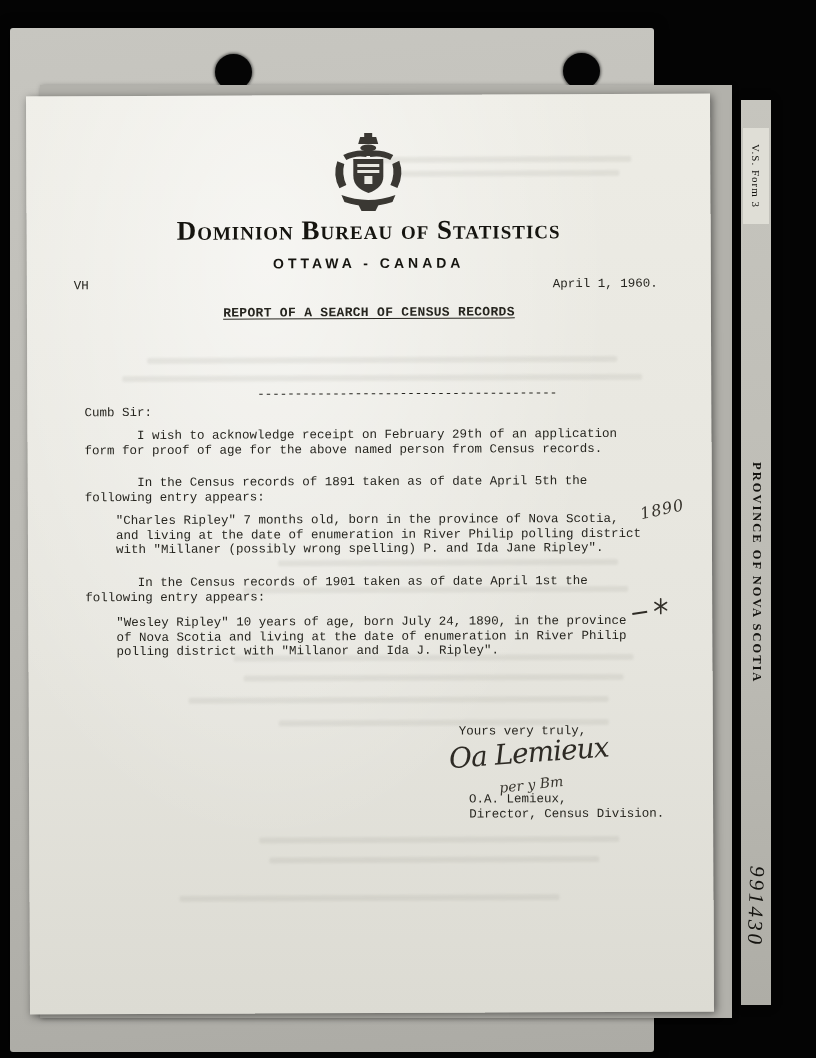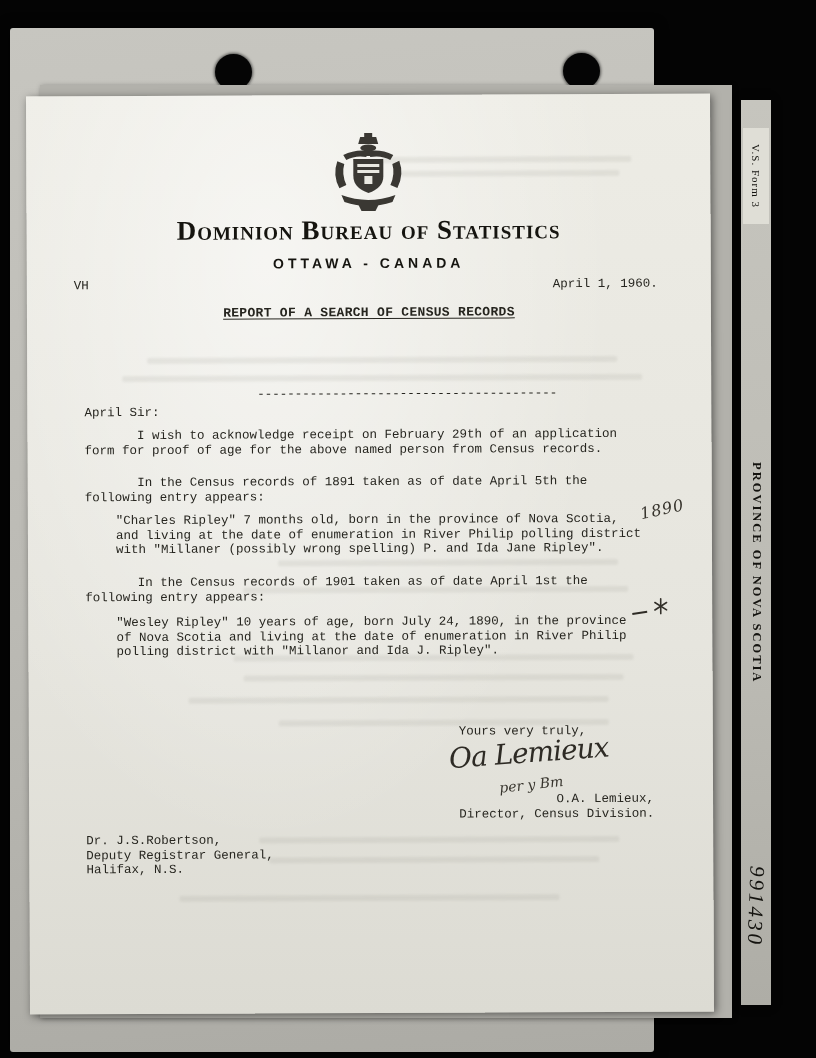--- a/index.html
+++ b/index.html
@@ -55,21 +55,21 @@
               text-decoration:underline; text-underline-offset:2px; letter-spacing:.3px; }
   .re       { left:230px; top:249px; }
   .re-u     { left:230px; top:292px; }
   .sal      { left:57px;  top:310px; }
   .p1       { left:57px;  top:333px; }
   .p2       { left:57px;  top:380px; }
   .q1       { left:88px;  top:418px; }
   .p3       { left:57px;  top:480px; }
   .q2       { left:88px;  top:520px; }
   .closing  { left:430px; top:630px; }
-  .signer   { left:430px; top:698px;text-align:right; }
+  .signer   { left:440px; top:698px; }
   .recipient{ left:57px;  top:738px; }
 
   .u { text-underline-offset:2px; }
 
   .hand { position:absolute; font-family:"DejaVu Serif", serif; font-style:italic; color:#36332c; }
   .anno-1890 { left:612px; top:406px; font-size:16px; transform:rotate(-12deg); letter-spacing:1px; }
   .sig       { left:420px; top:642px; font-size:28px; transform:rotate(-4deg);
                letter-spacing:-1px; color:#2e2b25; white-space:pre; }
   .sig-per   { left:470px; top:682px; font-size:14px; transform:rotate(-6deg); white-space:pre; }
 
@@ -144,21 +144,21 @@
           </g>
         </svg>
       </div>
       <div class="org">Dominion Bureau of Statistics</div>
       <div class="loc">OTTAWA - CANADA</div>
 
       <div class="mono ref">VH</div>
       <div class="mono date">April 1, 1960.</div>
       <div class="mono title">REPORT OF A SEARCH OF CENSUS RECORDS</div>
       <div class="mono re-u">----------------------------------------</div>
-      <div class="mono sal">April Sir:</div>
+      <div class="mono sal">Cumb Sir:</div>
       <div class="mono p1">       I wish to acknowledge receipt on February 29th of an application
 form for proof of age for the above named person from Census records.</div>
       <div class="mono p2">       In the Census records of 1891 taken as of date April 5th the
 following entry appears:</div>
       <div class="mono q1">"Charles Ripley" 7 months old, born in the province of Nova Scotia,
 and living at the date of enumeration in River Philip polling district
 with "Millaner (possibly wrong spelling) P. and Ida Jane Ripley".</div>
       <div class="hand anno-1890">1890</div>
       <div class="mono p3">       In the Census records of 1901 taken as of date April 1st the
 following entry appears:</div>
@@ -176,23 +176,20 @@
             <line x1="13.5" y1="4.5" x2="2.5" y2="11.5"></line>
           </g>
         </svg>
       </div>
 
       <div class="mono closing">Yours very truly,</div>
       <div class="hand sig">Oa Lemieux</div>
       <div class="hand sig-per">per y Bm</div>
       <div class="mono signer">O.A. Lemieux,
 Director, Census Division.</div>
-      <div class="mono recipient">Dr. J.S.Robertson,
-Deputy Registrar General,
-Halifax, N.S.</div>
 
     </div>
   </div>
 
   <div class="strip">
     <div class="vs-tab">
       <span class="vtext vs-text">V.S. Form 3</span>
     </div>
     <div class="vtext province">PROVINCE OF NOVA SCOTIA</div>
     <div class="filmnum"><span class="vtext" style="font-style:italic">991430</span></div>

